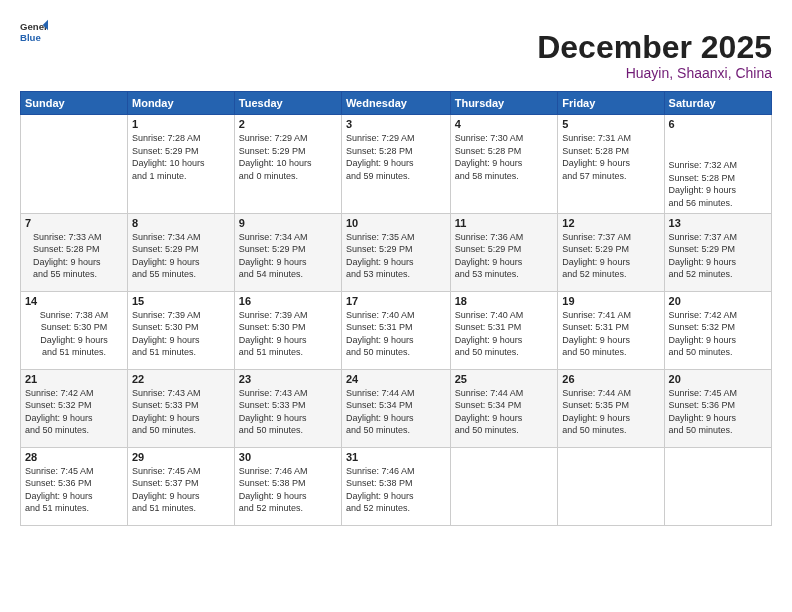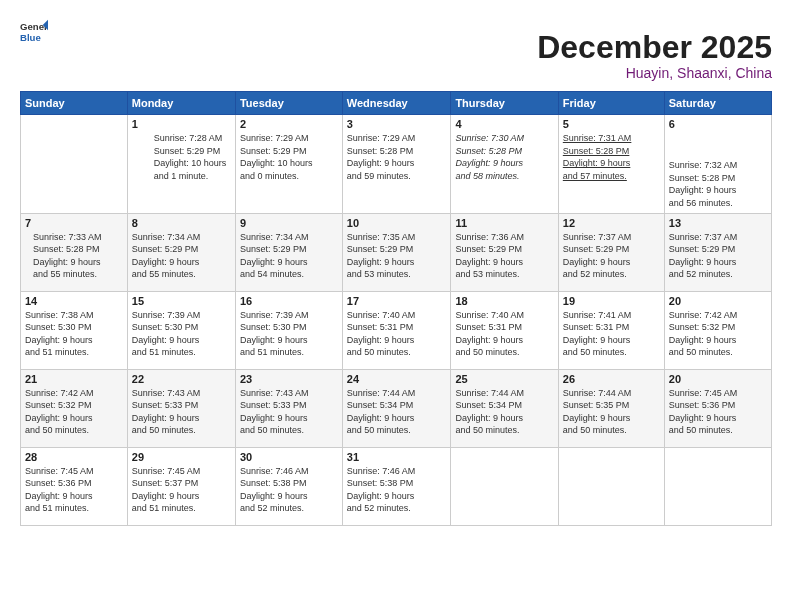--- a/index.html
+++ b/index.html
@@ -114,49 +114,49 @@
           <th>Thursday</th>
           <th>Friday</th>
           <th>Saturday</th>
         </tr>
     </thead>
     <tbody id="calendar-body">
         <tr>
           <td class="empty-cell"></td>
           <td>
             <span class="day-number">1</span>
-            <div class="day-detail" style="white-space: pre-line; margin-left: 22px;">Sunrise: 7:28 AM
+            <div class="day-detail" style="white-space: pre-line;">Sunrise: 7:28 AM
 Sunset: 5:29 PM
 Daylight: 10 hours
 and 1 minute.</div>
           </td>
           <td>
             <span class="day-number">2</span>
             <div class="day-detail" style="white-space: pre-line;">Sunrise: 7:29 AM
 Sunset: 5:29 PM
 Daylight: 10 hours
 and 0 minutes.</div>
           </td>
           <td>
             <span class="day-number">3</span>
             <div class="day-detail" style="white-space: pre-line;">Sunrise: 7:29 AM
 Sunset: 5:28 PM
 Daylight: 9 hours
 and 59 minutes.</div>
           </td>
           <td>
             <span class="day-number">4</span>
-            <div class="day-detail" style="white-space: pre-line; font-style: italic;">Sunrise: 7:30 AM
+            <div class="day-detail" style="white-space: pre-line;">Sunrise: 7:30 AM
 Sunset: 5:28 PM
 Daylight: 9 hours
 and 58 minutes.</div>
           </td>
           <td>
             <span class="day-number">5</span>
-            <div class="day-detail" style="white-space: pre-line; text-decoration: underline;">Sunrise: 7:31 AM
+            <div class="day-detail" style="white-space: pre-line;">Sunrise: 7:31 AM
 Sunset: 5:28 PM
 Daylight: 9 hours
 and 57 minutes.</div>
           </td>
           <td>
             <span class="day-number">6</span>
             <div class="day-detail" style="white-space: pre-line; margin-top: 29px;">Sunrise: 7:32 AM
 Sunset: 5:28 PM
 Daylight: 9 hours
 and 56 minutes.</div>
@@ -209,21 +209,21 @@
             <span class="day-number">13</span>
             <div class="day-detail" style="white-space: pre-line;">Sunrise: 7:37 AM
 Sunset: 5:29 PM
 Daylight: 9 hours
 and 52 minutes.</div>
           </td>
         </tr>
         <tr>
           <td>
             <span class="day-number">14</span>
-            <div class="day-detail" style="white-space: pre-line;">Sunrise: 7:38 AM
+            <div class="day-detail" style="white-space: pre-line; text-align: center;">Sunrise: 7:38 AM
 Sunset: 5:30 PM
 Daylight: 9 hours
 and 51 minutes.</div>
           </td>
           <td>
             <span class="day-number">15</span>
             <div class="day-detail" style="white-space: pre-line;">Sunrise: 7:39 AM
 Sunset: 5:30 PM
 Daylight: 9 hours
 and 51 minutes.</div>

